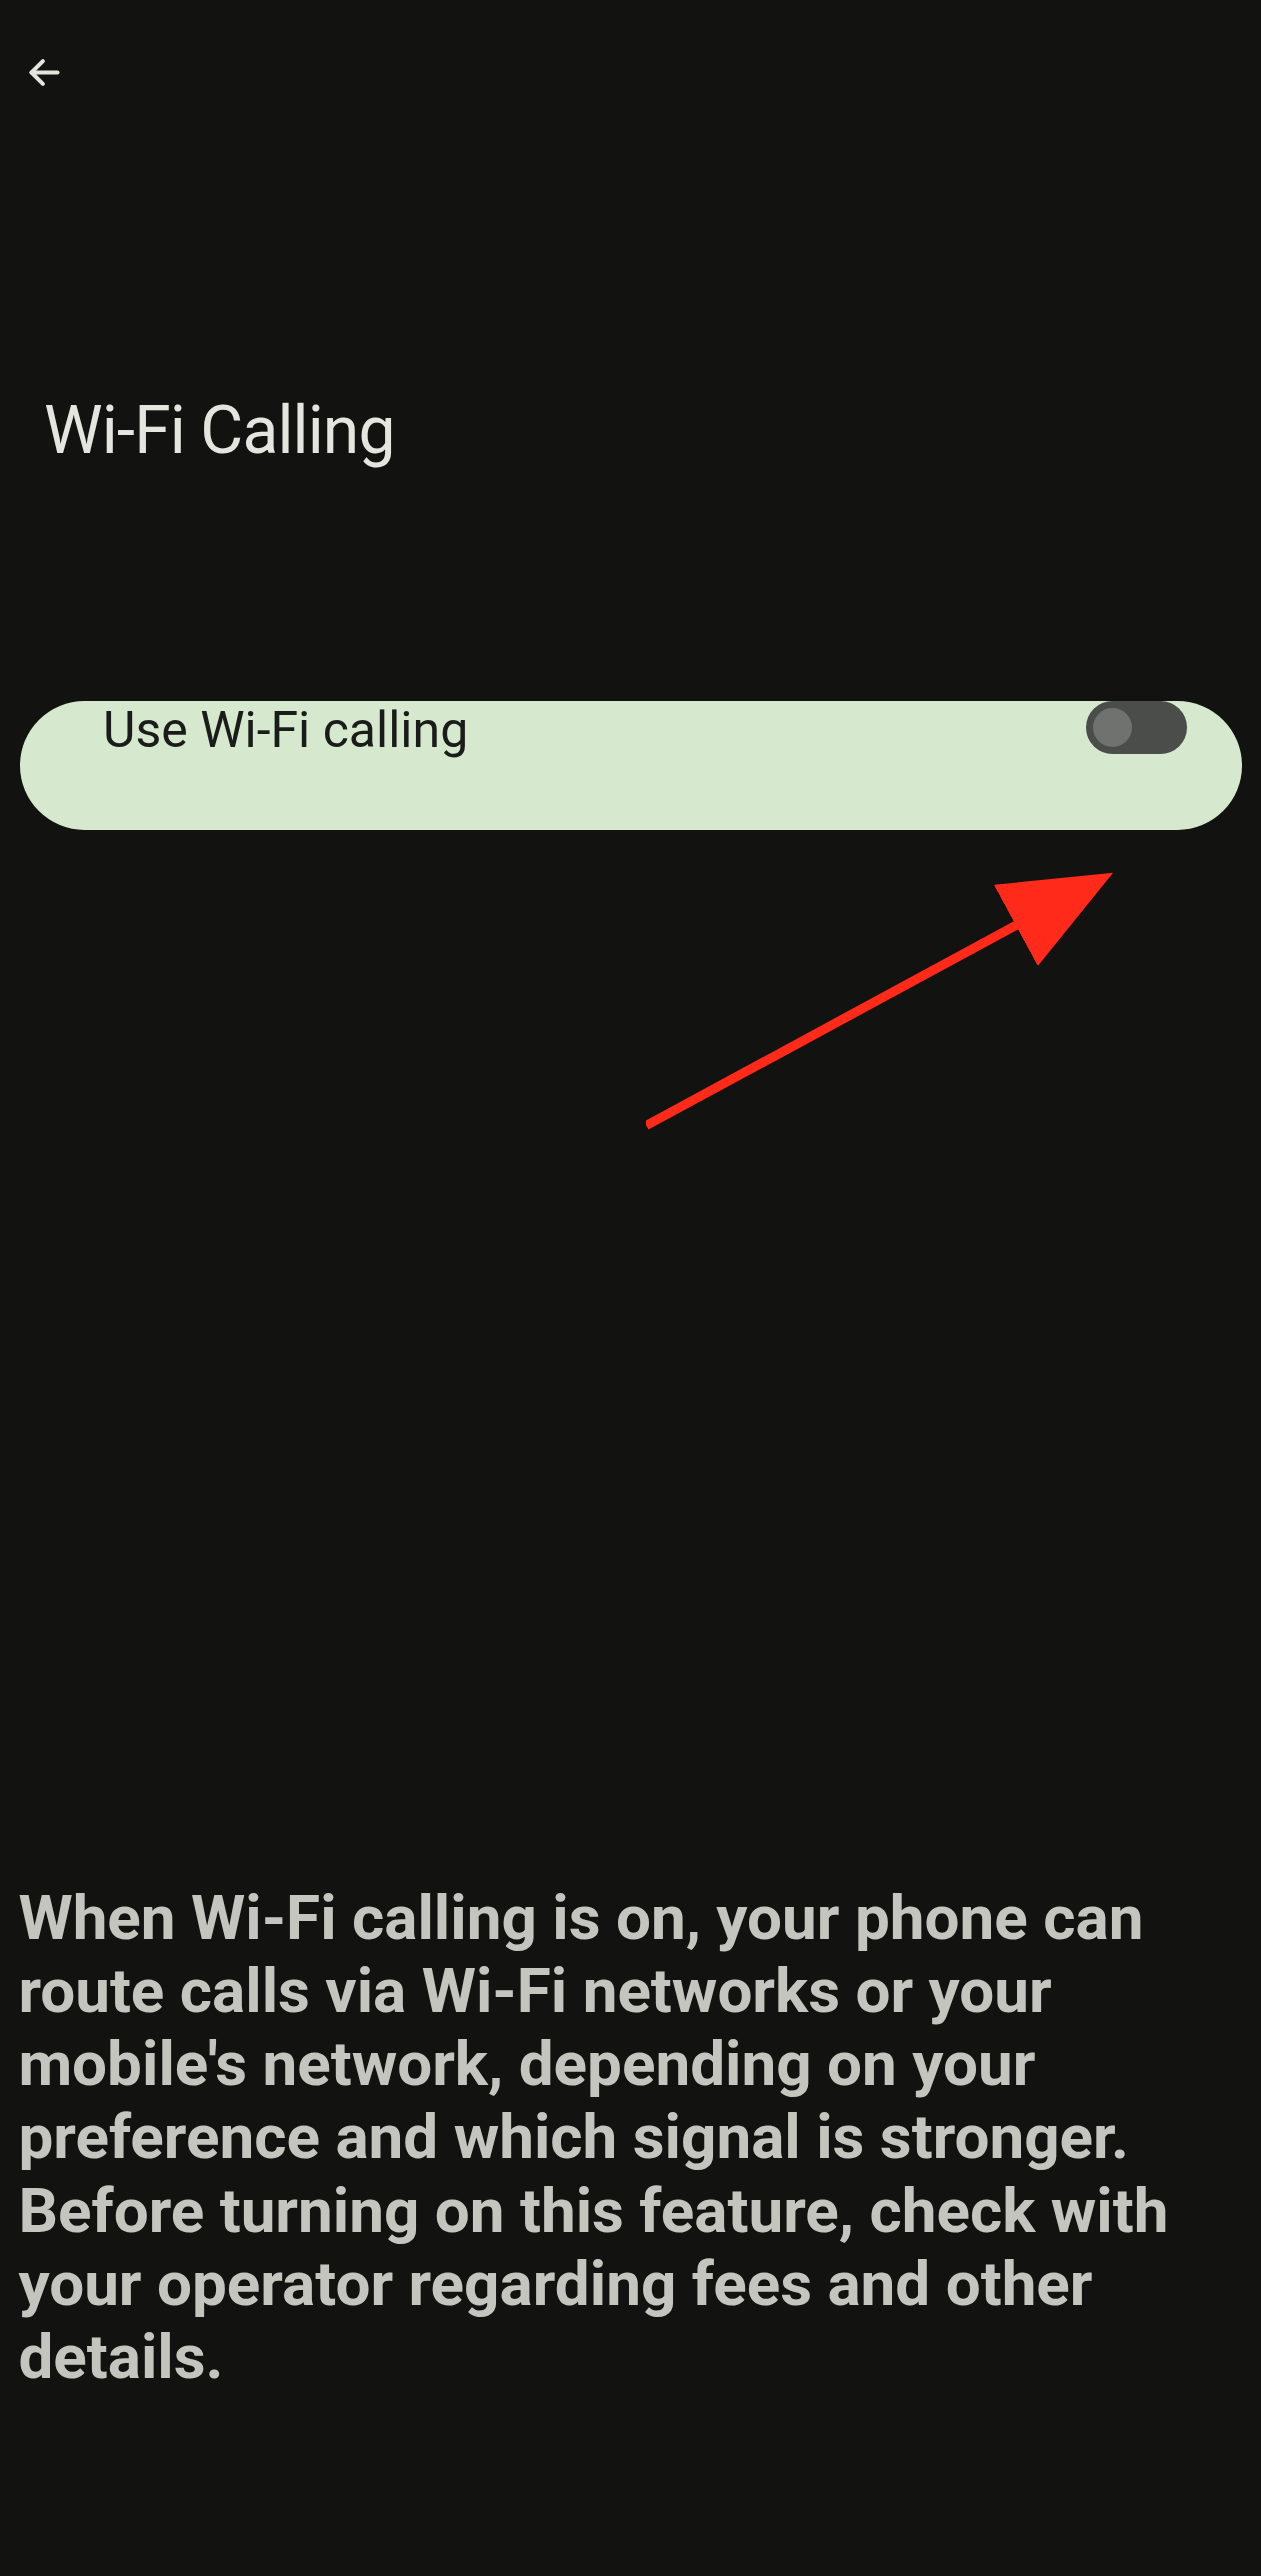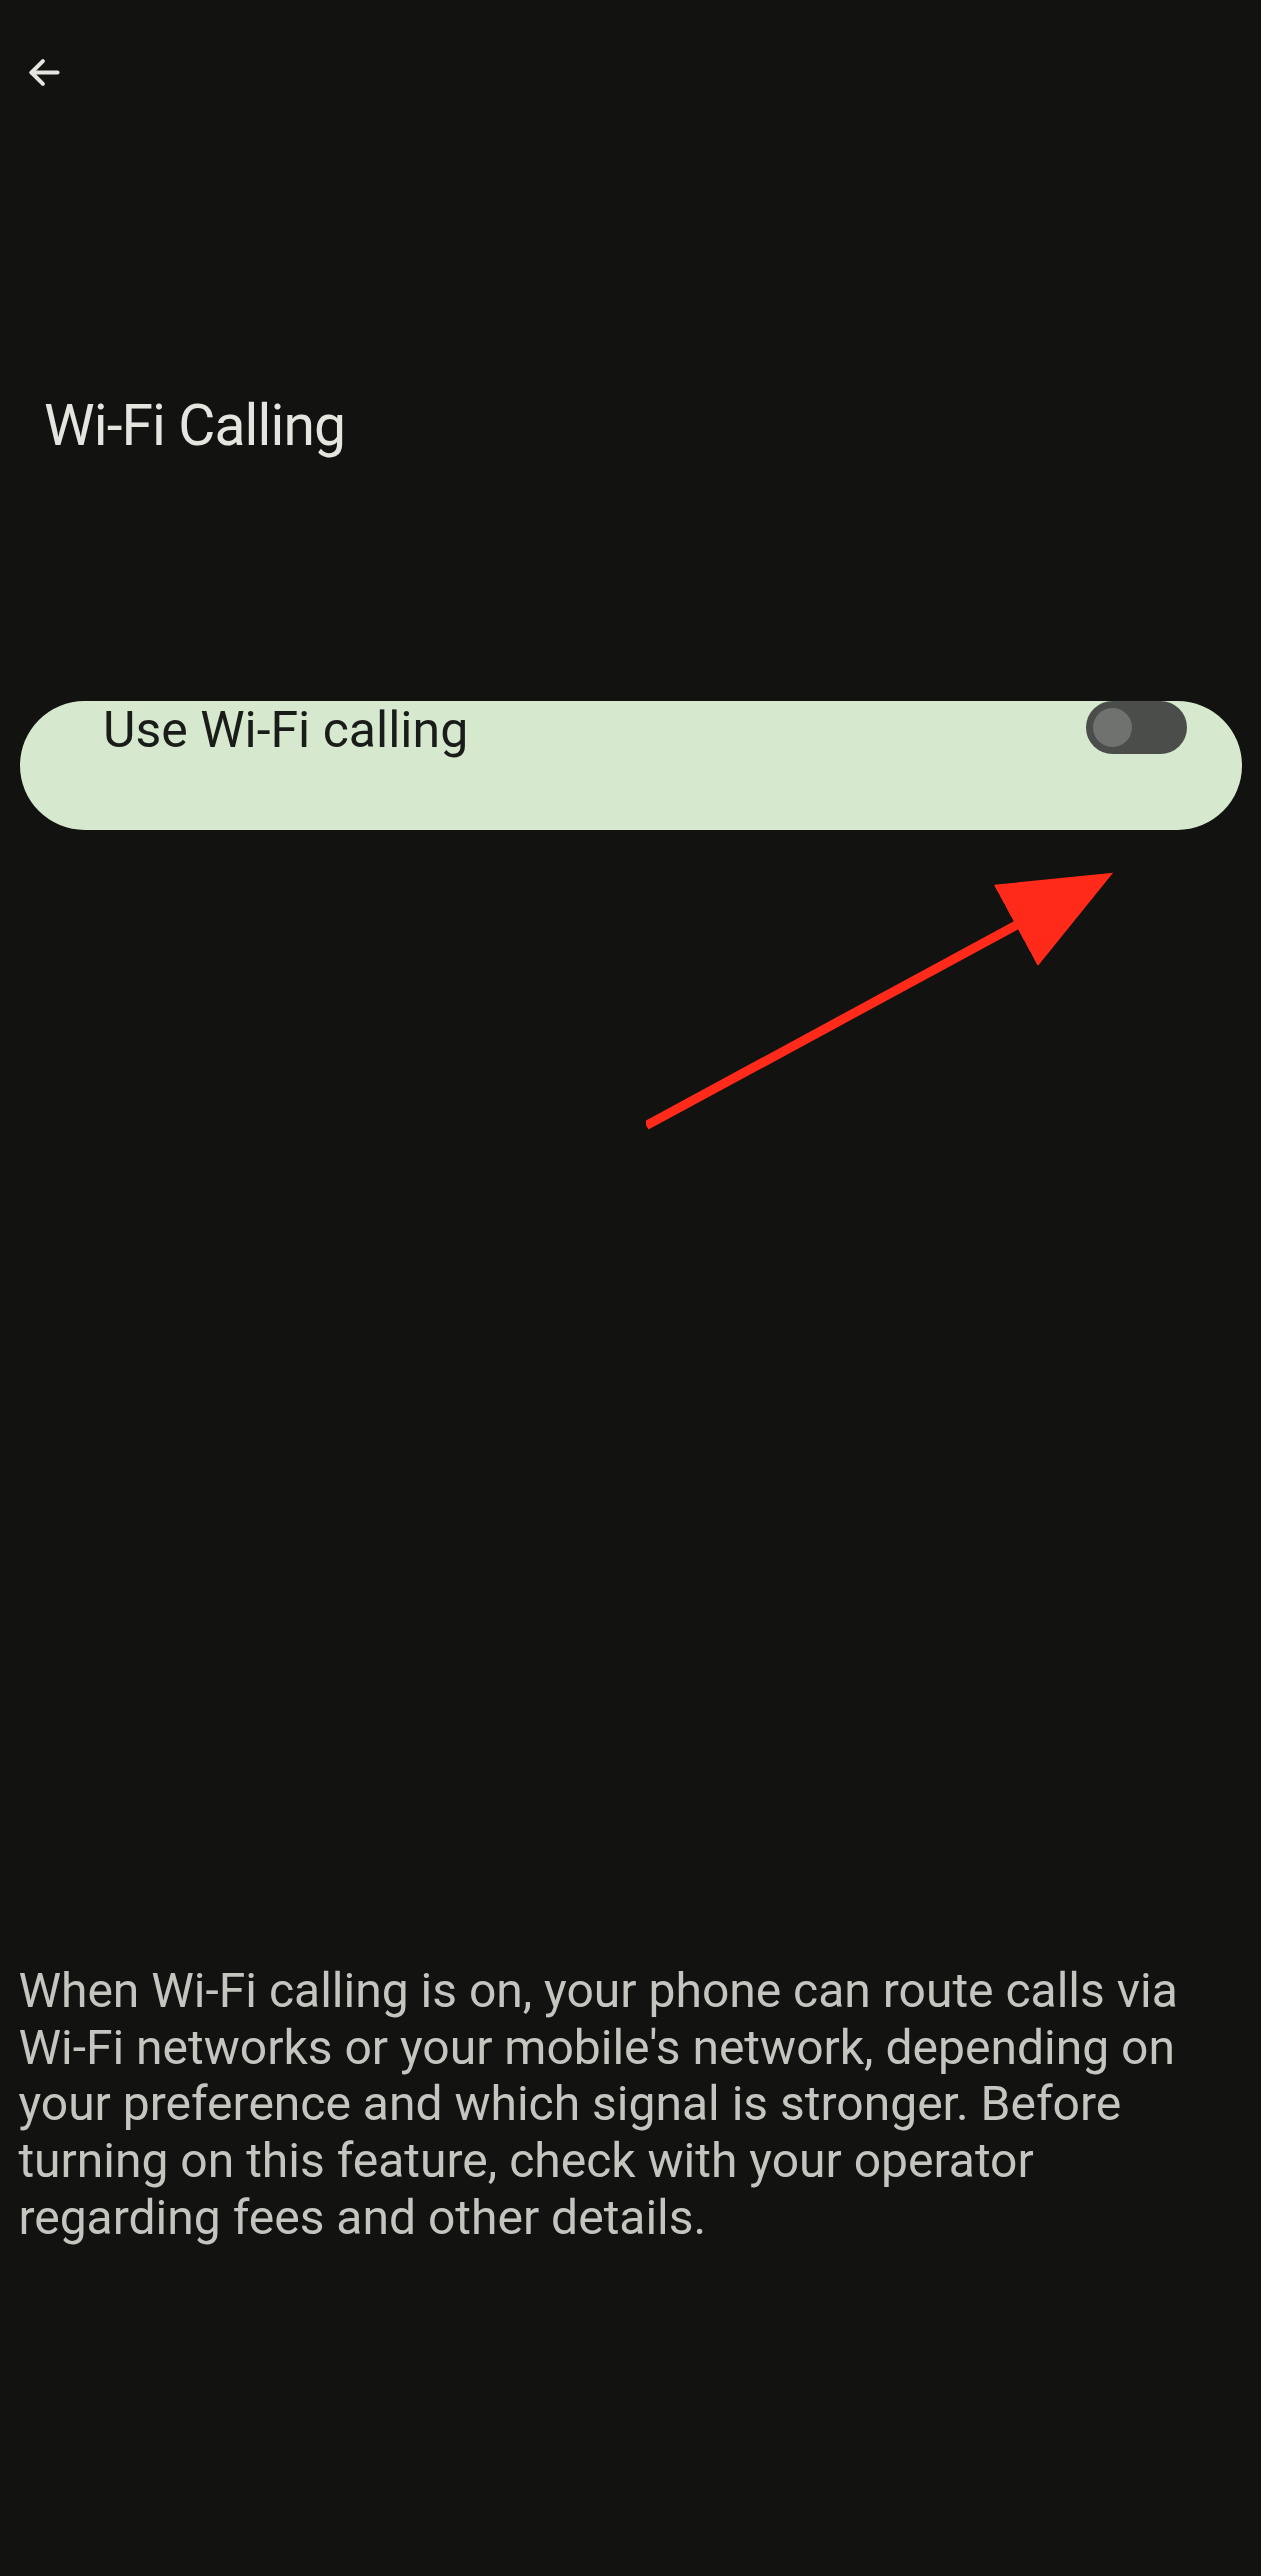--- a/index.html
+++ b/index.html
@@ -31,21 +31,21 @@
     
     .back-arrow {
       width: 39px;
       height: 39px;
     }
     
     .page-title {
       position: absolute;
       top: 392px;
       left: 44px;
-      font-size: 57px;
+      font-size: 66px;
       font-weight: 400;
       color: #e5e5e0;
       letter-spacing: -0.9px;
     }
     
     .toggle-card {
       position: absolute;
       top: 701px;
       left: 20px;
       right: 20px;
@@ -78,27 +78,27 @@
       left: 7.4px;
       top: 7.4px;
       width: 39px;
       height: 39px;
       background-color: #6f726e;
       border-radius: 50%;
     }
     
     .description-text {
       position: absolute;
-      top: 1963px;
+      top: 1881px;
       left: 18.4px;
       right: 18.4px;
-      font-size: 48px;
+      font-size: 62px;
       line-height: 1.18;
       color: #c5c5bf;
-      font-weight: 400;
+      font-weight: 700;
     }
     
     .annotation-arrow {
       position: absolute;
       top: 849px;
       left: 646px;
       pointer-events: none;
     }
   </style>
 </head>

